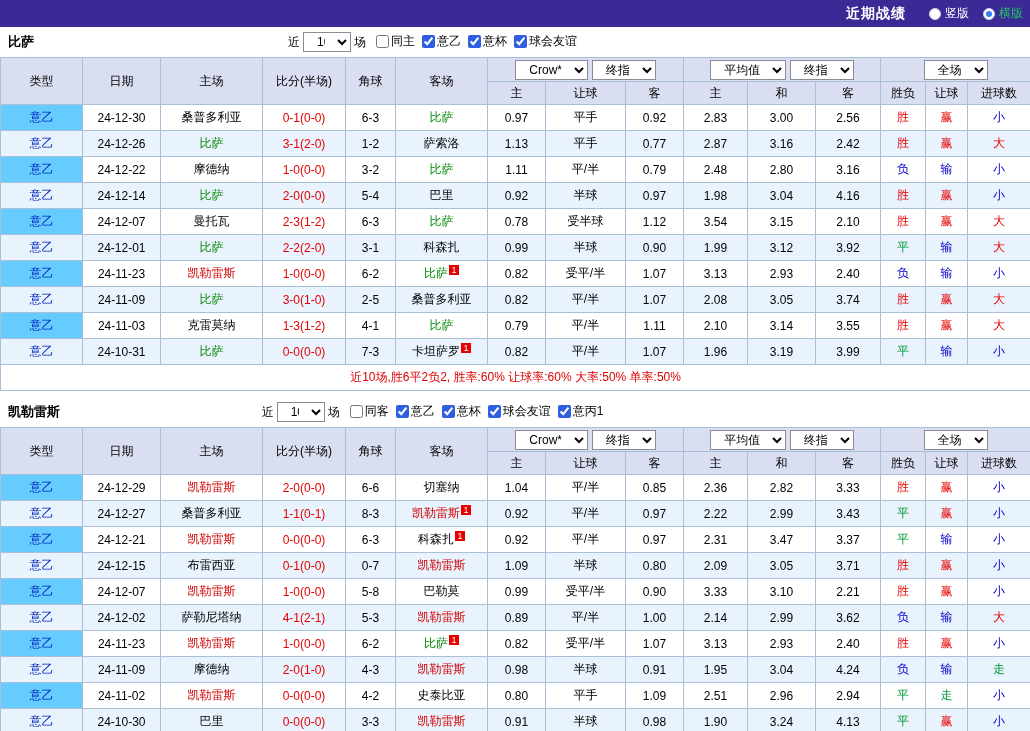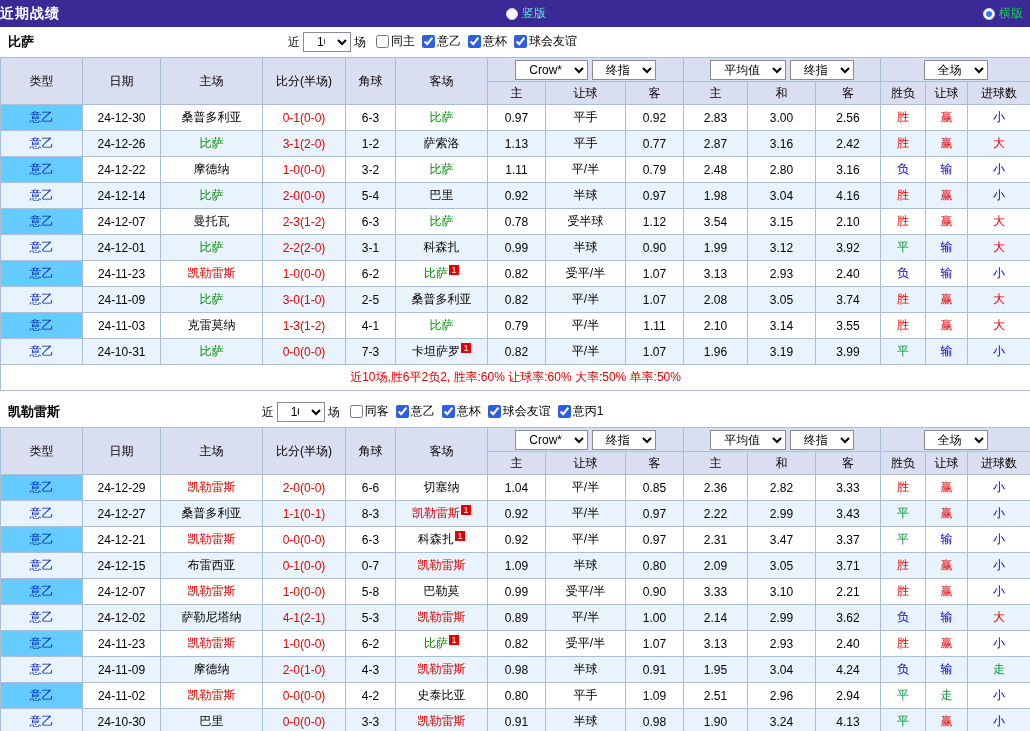--- a/index.html
+++ b/index.html
@@ -1,25 +1,25 @@
 <!DOCTYPE html>
 <html><head>
 <meta charset="utf-8">
 <style>
   * { margin:0; padding:0; box-sizing:border-box; }
   html,body { width:1030px; background:#fff; }
   body { font-family:"Liberation Sans","DejaVu Sans",sans-serif; font-size:12px; color:#000; }
 
   
-  .topbar { height:27px; background:#3b2a95; display:flex; align-items:center; justify-content:space-between; color:#fff; }
+  .topbar { height:27px; background:#3b2a95; display:flex; align-items:center; justify-content:flex-end; color:#fff; }
   .topbar .title { font-weight:bold; font-size:14px; letter-spacing:1px; margin-right:16px; }
   .radio-group { display:inline-flex; align-items:center; margin:0 7px; cursor:pointer; }
   .radio { width:12px; height:12px; border-radius:50%; background:#fff; border:1px solid #cfcfe8; display:inline-block; position:relative; margin-right:4px; }
   .radio.checked::after { content:""; position:absolute; left:2px; top:2px; width:6px; height:6px; border-radius:50%; background:#2f7ff2; }
-  .radio-label.white { color:#5eead4; }
+  .radio-label.white { color:#ffffff; }
   .radio-label.cyan { color:#22c55e; }
 
   
   .section { width:862px; }
   .section + .section { margin-top:6px; }
   .section-bar { position:relative; height:30px; display:flex; align-items:center; justify-content:center; background:#fff; }
   .team-name { position:absolute; left:8px; font-weight:bold; font-size:13px; color:#000; }
   .controls { display:flex; align-items:center; }
   .controls .lbl { margin:0 3px; }
   .sel { font-family:inherit; font-size:12px; height:20px; border:1px solid #8a8a99; background:#fff; padding:0 9px; }

